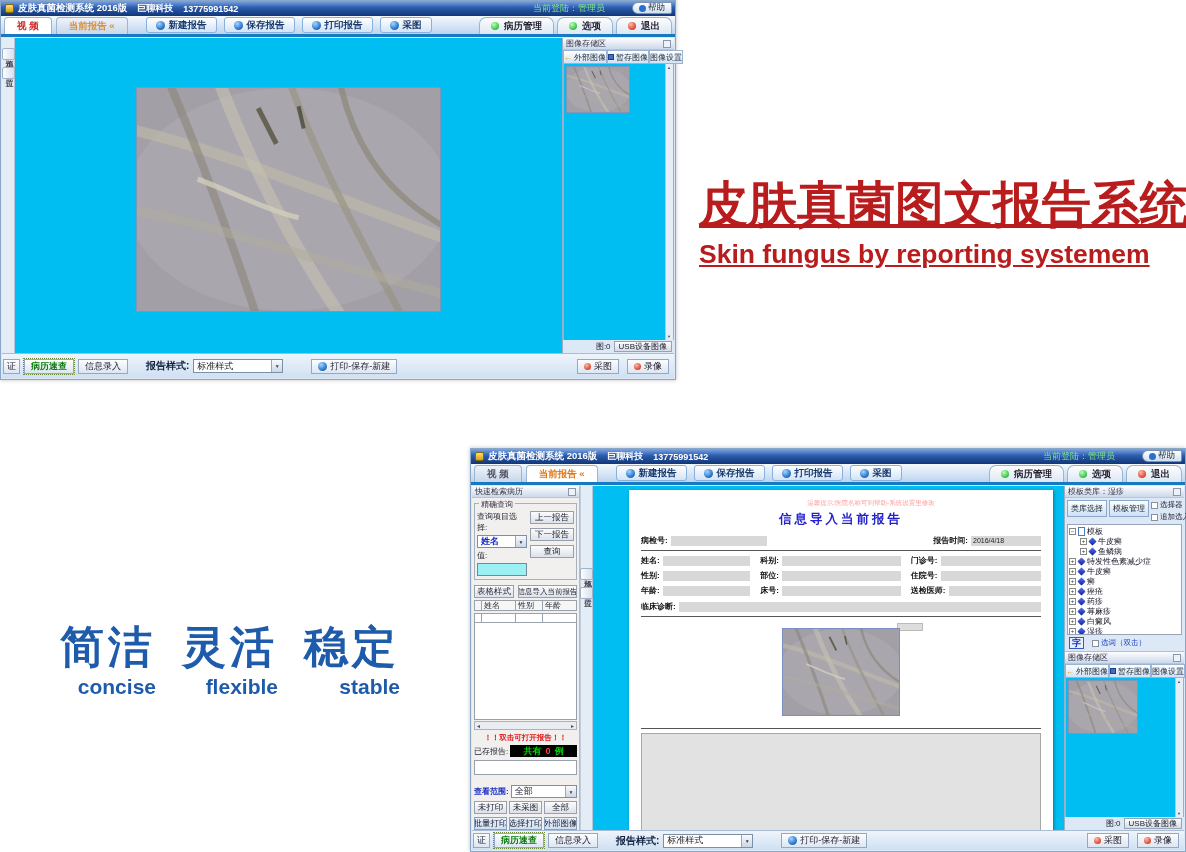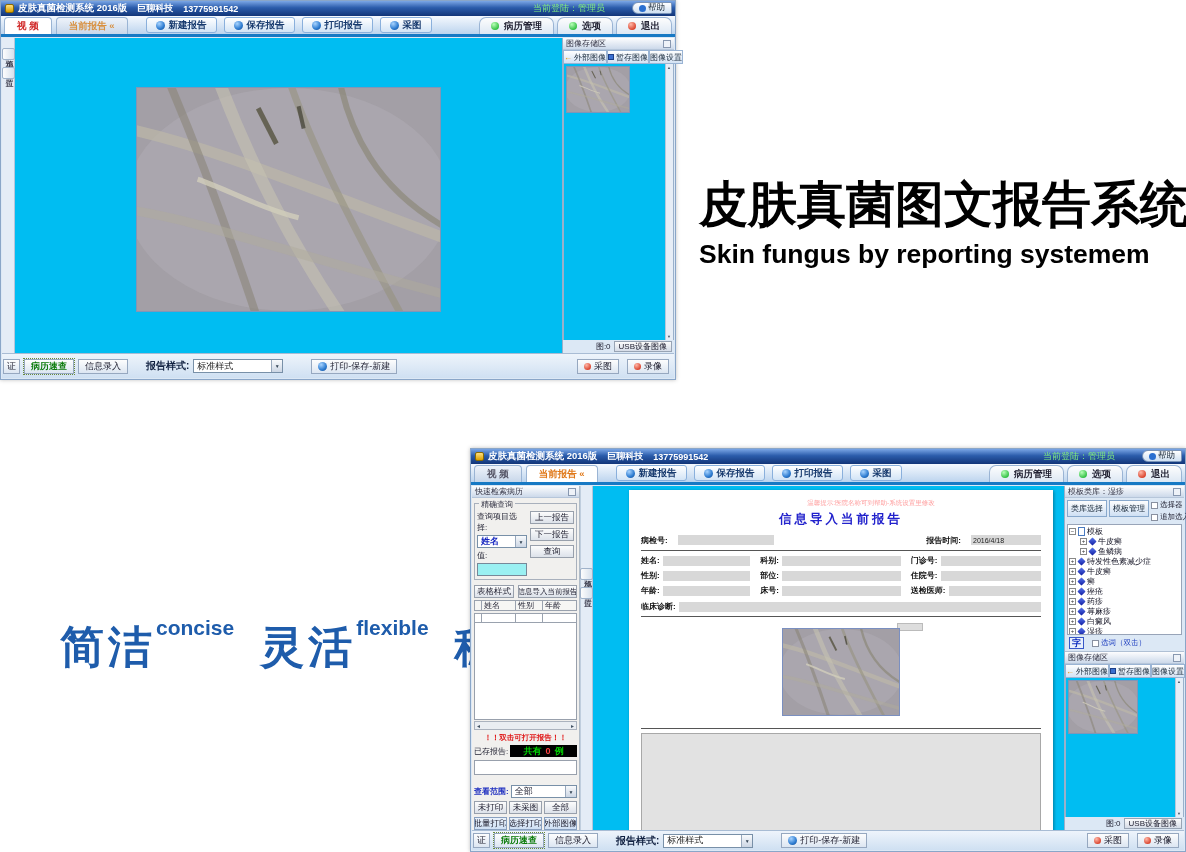--- a/index.html
+++ b/index.html
@@ -129,21 +129,21 @@
 
 .center2 { flex:1; background:#00bdf2; position:relative; overflow:hidden; }
 .report-page { position:absolute; left:36px; top:4px; width:424px; height:344px; background:#fff; box-shadow:1px 1px 3px rgba(0,0,0,.35); padding:8px 12px 0; font-size:8px; color:#111; }
 .rp-head { display:flex; justify-content:center; align-items:center; gap:8px; }
 .cross-icon { width:17px; height:17px; background:#e01818; flex:none;
   clip-path:polygon(32% 0,68% 0,68% 32%,100% 32%,100% 68%,68% 68%,68% 100%,32% 100%,32% 68%,0 68%,0 32%,32% 32%); }
 .hosp-name { color:#e01818; font-weight:bold; font-size:13px; letter-spacing:2px; }
 .hosp-tip { color:#ffa0a0; font-size:6.5px; text-align:center; margin:1px 0 0 60px; }
 .rp-title { text-align:center; color:#2222cc; font-weight:bold; font-size:12.5px; letter-spacing:3px; margin-top:3px; }
 .gbox { background:#d8d8d8; height:10px; }
-.rp-row1 { display:flex; align-items:flex-start; gap:10px; margin-top:7px; }
+.rp-row1 { display:flex; align-items:center; gap:3px; margin-top:7px; }
 .rp-label { font-weight:bold; white-space:nowrap; }
 .rp-no-box { width:96px; }
 .rp-sp { flex:1; }
 .rp-time-box { width:70px; font-size:7px; display:flex; align-items:center; padding-left:2px; color:#222; }
 .rp-sep { border-top:1px solid #555; margin:4px 0; }
 .rp-grid { display:grid; grid-template-columns:1.05fr 1.35fr 1.25fr; gap:4px 10px; margin-top:2px; }
 .rp-cell { display:flex; align-items:center; gap:3px; min-width:0; }
 .rp-cell .gbox { flex:1; }
 .rp-diag { display:flex; align-items:center; gap:3px; margin-top:5px; }
 .rp-diag .gbox { flex:1; }
@@ -167,25 +167,25 @@
 .exp::before { content:"+"; }
 .exp.minus::before { content:"−"; }
 .page-icon { width:7px; height:9px; background:#fff; border:1px solid #4a7ac0; flex:none; }
 .gem-icon { width:7px; height:7px; background:linear-gradient(135deg,#5a78f0,#101ca0); border-radius:1px; transform:rotate(45deg) scale(.85); flex:none; }
 .tp-foot { height:16px; flex:none; display:flex; align-items:center; gap:8px; padding:0 4px; }
 .font-btn { width:15px; height:12px; display:flex; align-items:center; justify-content:center; font-size:9px; font-weight:bold; color:#1030c0; background:#e8f0fc; border:1px solid #3858c8; }
 .pick-chk { color:#2040c0; }
 .img-panel2 { flex:1; display:flex; flex-direction:column; }
 
 
-#brand-title { position:absolute; left:699px; top:172px; width:488px; color:#000000; }
+#brand-title { position:absolute; left:699px; top:172px; width:488px; color:#b91c1c;text-decoration:underline; }
 #brand-title .cn { font-size:49px; font-weight:900; letter-spacing:0px; white-space:nowrap; }
 #brand-title .en { font-size:26.5px; font-weight:bold; margin-top:1px; white-space:nowrap; }
 #brand-slogan { position:absolute; left:60px; top:618px; display:flex; gap:26px; color:#1e5cab; }
-.slog { display:flex; flex-direction:row; align-items:flex-start; }
+.slog { display:flex; flex-direction:column; align-items:flex-end; }
 .slog .cn { font-size:44px; font-weight:900; letter-spacing:4px; white-space:nowrap; }
 .slog .en { font-size:21px; font-weight:bold; margin-top:-2px; white-space:nowrap; }
 </style>
 </head>
 <body>
 
 <svg width="0" height="0" style="position:absolute" aria-hidden="true">
   <defs>
     <g id="hyphae">
       <rect width="300" height="220" fill="#a39fa6"></rect>

